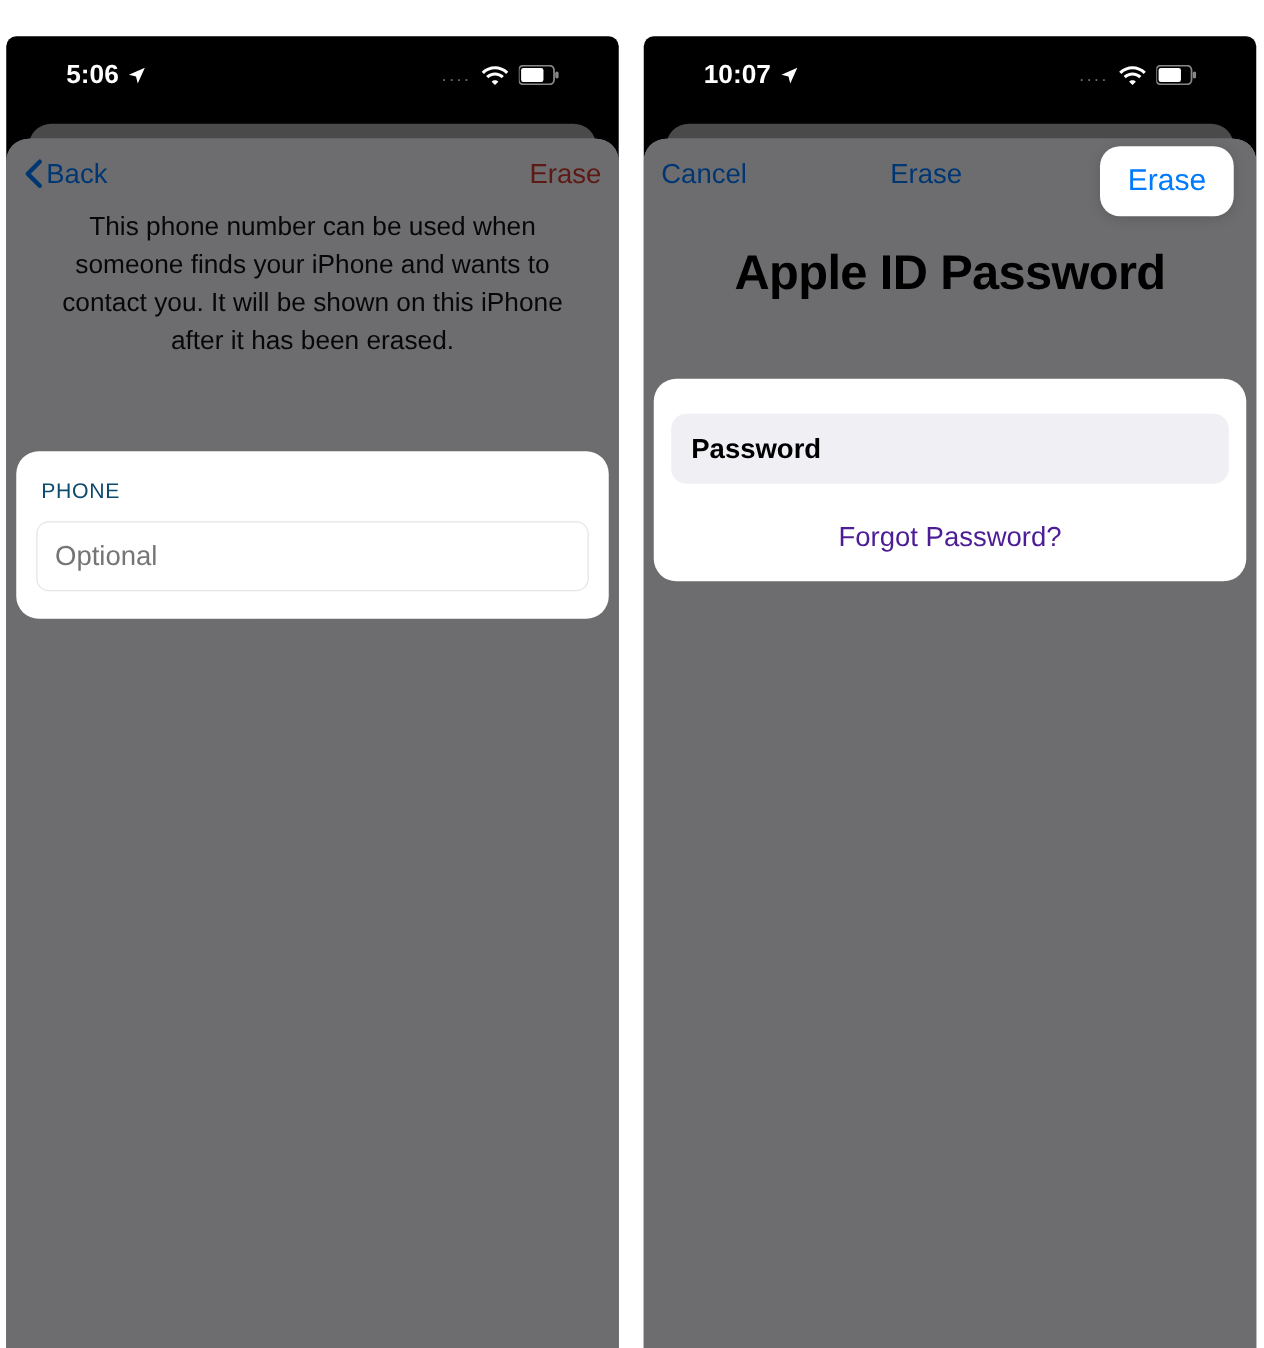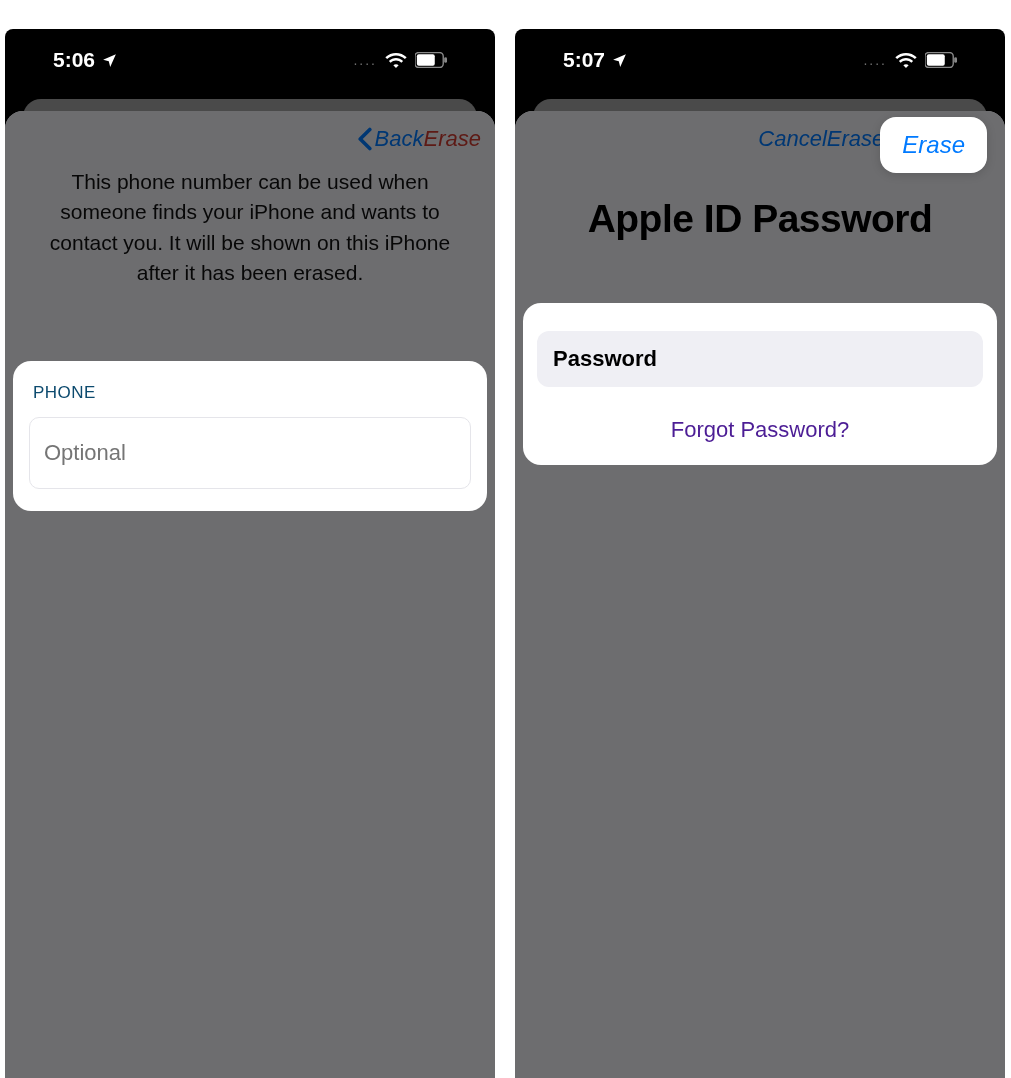--- a/index.html
+++ b/index.html
@@ -56,25 +56,24 @@
   }
   .overlay {
     position: absolute;
     inset: 0;
     background: rgba(0,0,0,0.55);
     border-radius: 18px 18px 0 0;
   }
   .nav {
     display: flex;
     align-items: center;
-    justify-content: flex-end;
+    justify-content: space-between;
     height: 56px;
     padding: 0 14px;
     position: relative;
-    font-style: italic;
   }
   .nav-left { display:flex; align-items:center; gap:2px; color:#007aff; font-size:22px; }
   .nav-right { color:#007aff; font-size:22px; }
   .nav-right.destructive { color:#cf3b30; }
   .title {
     font-size: 39px;
     font-weight: 700;
     text-align: center;
     padding: 30px 16px 20px;
     color: #000;
@@ -95,21 +94,21 @@
   }
   .card-label {
     font-size: 17px;
     color: #0c4a6e;
     letter-spacing: 0.5px;
     padding: 6px 4px 14px;
   }
   .field {
     border: 1px solid #e5e5ea;
     border-radius: 10px;
-    height: 72px;
+    height: 56px;
     width: 100%;
     padding: 0 14px;
     font-size: 22px;
     color: #8a8a8e;
     background:#fff;
     outline:none;
   }
   .card2 {
     background:#fff;
     border-radius:18px;
@@ -199,21 +198,21 @@
     </div>
 
     <div class="overlay"></div>
     <div class="home-indicator"></div>
   </div>
 </div>
 
 <div class="phone">
   <div class="status-bar">
     <div class="status-left">
-      <span>5:07</span>
+      <span>10:07</span>
       <svg width="17" height="17" viewBox="0 0 24 24" fill="#fff">
           <path d="M3 11 L21 3 L13 21 L11 13 Z"></path>
         </svg>
     </div>
     <div class="status-right">
       <span class="dots">....</span>
       <svg width="22" height="16" viewBox="0 0 24 18" fill="#fff">
           <path d="M12 18l-3-3c1.7-1.7 4.3-1.7 6 0l-3 3zm-6-6l-2-2c4.4-4.4 11.6-4.4 16 0l-2 2c-3.3-3.3-8.7-3.3-12 0zM2 8L0 6c6.6-6.6 17.4-6.6 24 0l-2 2C16.5 2.5 7.5 2.5 2 8z"></path>
         </svg>
       <svg width="32" height="16" viewBox="0 0 34 16">

